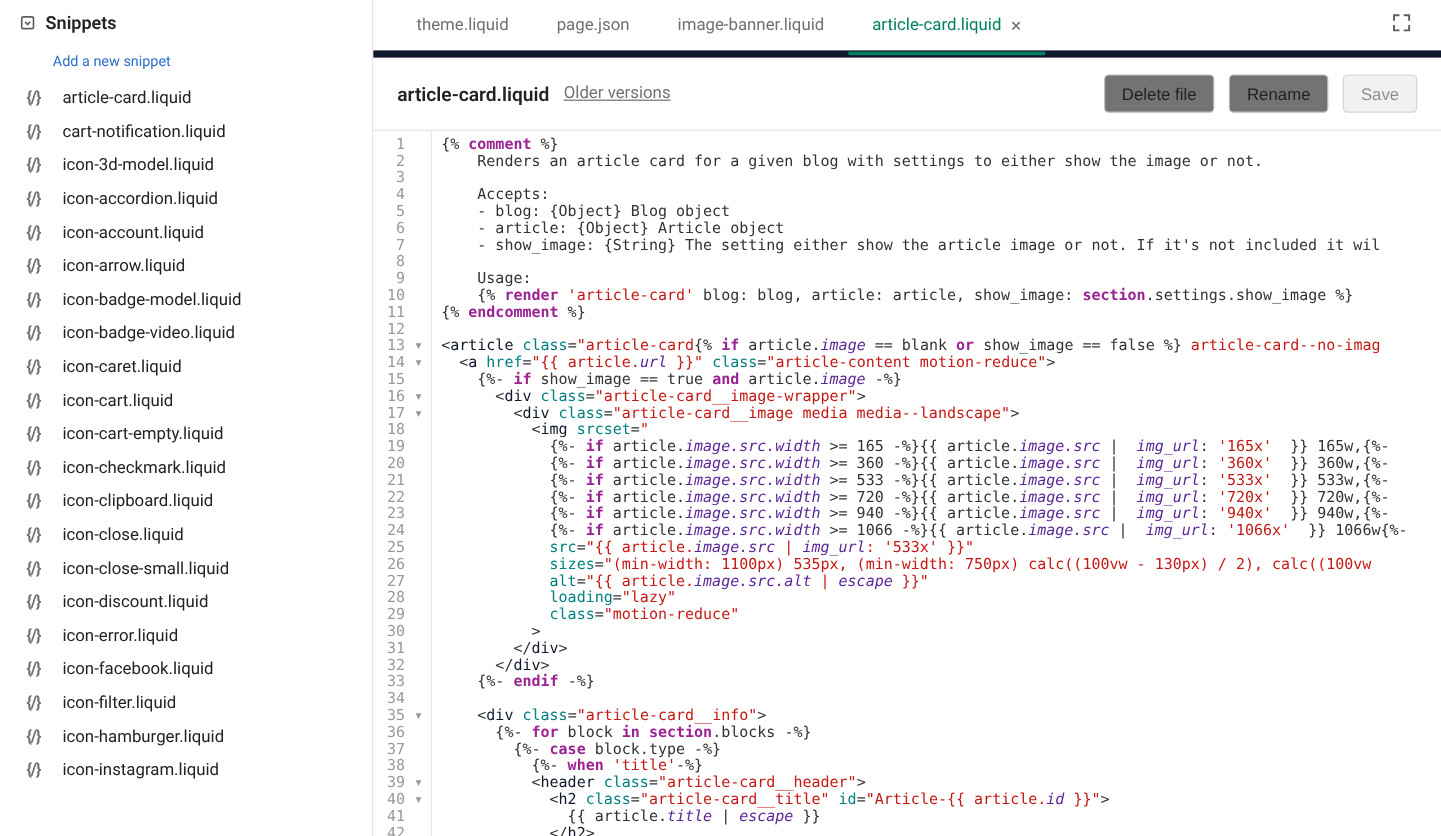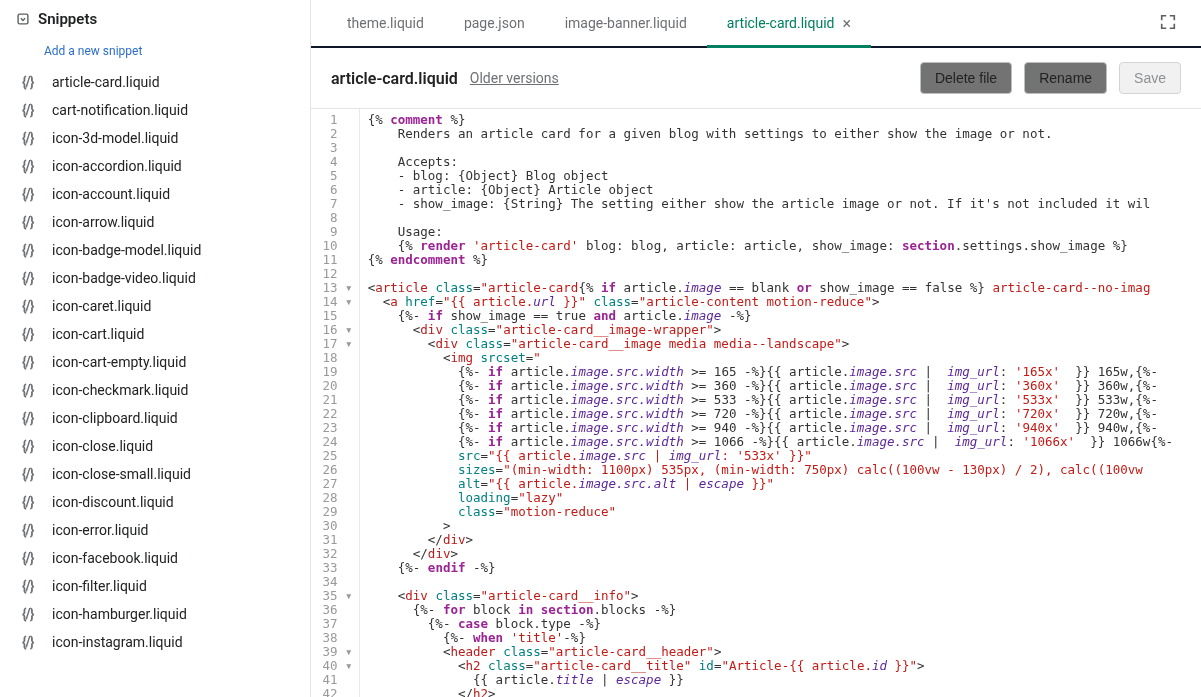--- a/index.html
+++ b/index.html
@@ -5,40 +5,40 @@
 * { box-sizing: border-box; margin: 0; padding: 0; }
 body { font-family: -apple-system, BlinkMacSystemFont, "Segoe UI", Roboto, sans-serif; font-size: 14px; color: #202223; background: #fff; display: flex; height: 697px; width: 1201px; overflow: hidden; }
 .sidebar { width: 311px; border-right: 1px solid #e1e3e5; display: flex; flex-direction: column; overflow-y: auto; }
 .sidebar-header { display: flex; align-items: center; gap: 8px; padding: 10px 16px; font-weight: 600; font-size: 15px; }
 .sidebar-header .chev { width: 14px; height: 14px; }
 .add-snippet { color: #2c6ecb; padding: 6px 16px 10px 44px; font-size: 12px; cursor: pointer; }
 .file-list { display: flex; flex-direction: column; }
 .file-item { display: flex; align-items: center; gap: 8px; padding: 6px 16px 6px 44px; cursor: pointer; color: #202223; font-size: 14px; }
 .file-item .file-icon { color: #6d7175; font-weight: 700; font-size: 14px; letter-spacing: -1px; margin-left: -22px; width: 22px; }
 .main { flex: 1; display: flex; flex-direction: column; overflow: hidden; }
-.tabs { display: flex; align-items: center; border-bottom: 2px solid #0f172a; padding: 4px 16px; height: 48px; }
+.tabs { display: flex; align-items: center; border-bottom: 6px solid #0f172a; padding: 4px 16px; height: 48px; }
 .tab { padding: 14px 20px; color: #6d7175; font-size: 14px; cursor: pointer; position: relative; display: flex; align-items: center; gap: 8px; }
 .tab.active { color: #008060; }
 .tab.active::after { content: ""; position: absolute; bottom: -1px; left: 0; right: 0; height: 3px; background: #008060; }
 .tab .close { color: #6d7175; font-size: 16px; }
 .tabs-spacer { flex: 1; }
 .expand-icon { padding: 8px; cursor: pointer; color: #5c5f62; }
 .file-header { display: flex; align-items: center; padding: 14px 20px; border-bottom: 1px solid #e1e3e5; gap: 12px; }
 .file-title { font-weight: 600; font-size: 16px; }
 .older-versions { color: #6d7175; text-decoration: underline; font-size: 14px; cursor: pointer; }
 .file-header-spacer { flex: 1; }
 .btn { border: 1px solid #babfc3; background: #737373; padding: 7px 14px; border-radius: 4px; font-size: 14px; cursor: pointer; color: #202223; }
 .btn.disabled { background: #f1f1f1; color: #8c9196; border-color: #d2d5d8; cursor: default; }
 .editor { flex: 1; display: flex; overflow: hidden; font-family: "SF Mono", Monaco, Menlo, Consolas, monospace; font-size: 12.5px; line-height: 14px; }
 .gutter { background: #fff; border-right: 1px solid #e8e8e8; color: #999; text-align: right; padding: 4px 6px 4px 4px; user-select: none; white-space: pre; }
 .gutter .ln { display: block; height: 14px; }
 .code { flex: 1; padding: 4px 0 4px 8px; white-space: pre; overflow: hidden; color: #333; }
 .code .line { display: block; height: 14px; }
 
-.c-tag { color: #b91c1c; }
+.c-tag { color: #0f172a; }
 .c-attr { color: #008080; }
 .c-str { color: #c41a16; }
 .c-kw { color: #9b2393; font-weight: bold; }
 .c-var { color: #5c2699; font-style: italic; }
 .c-filt { color: #5c2699; font-style: italic; }
 .c-class { color: #c41a16; }
 </style>
 </head>
 <body>
 

